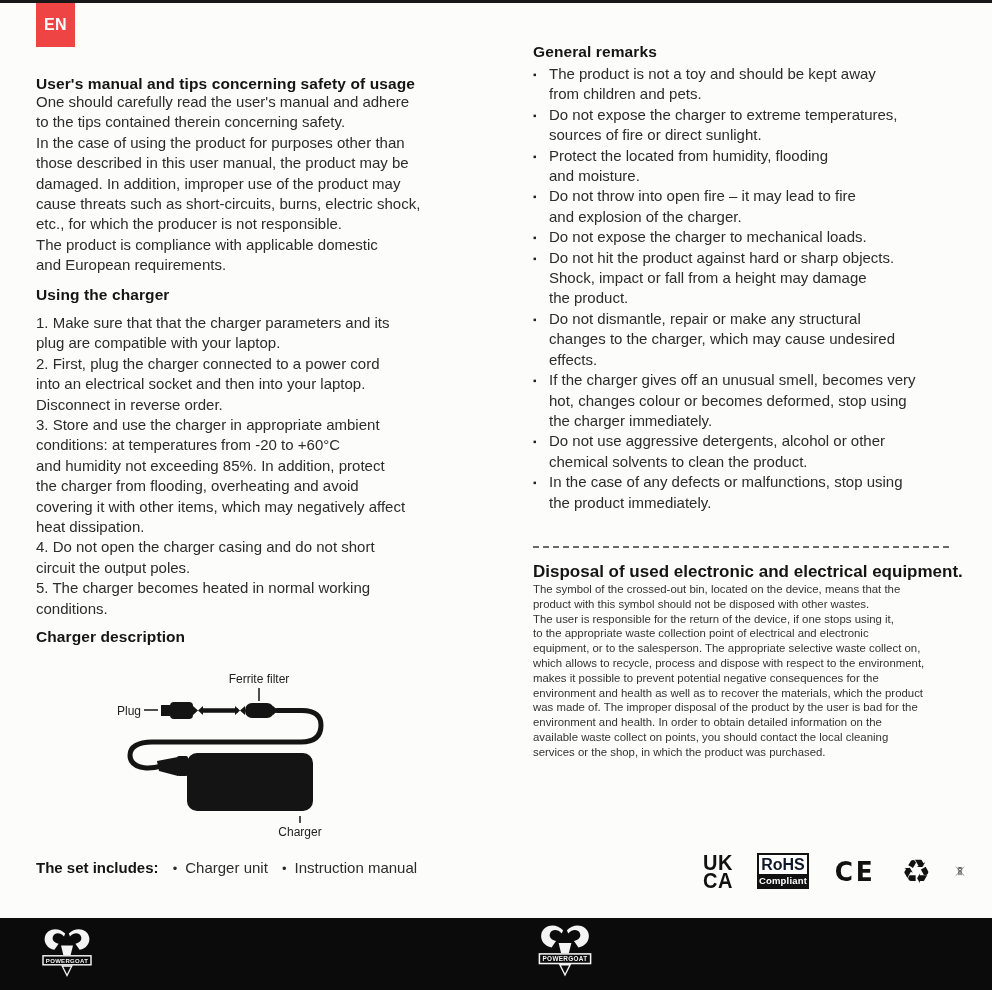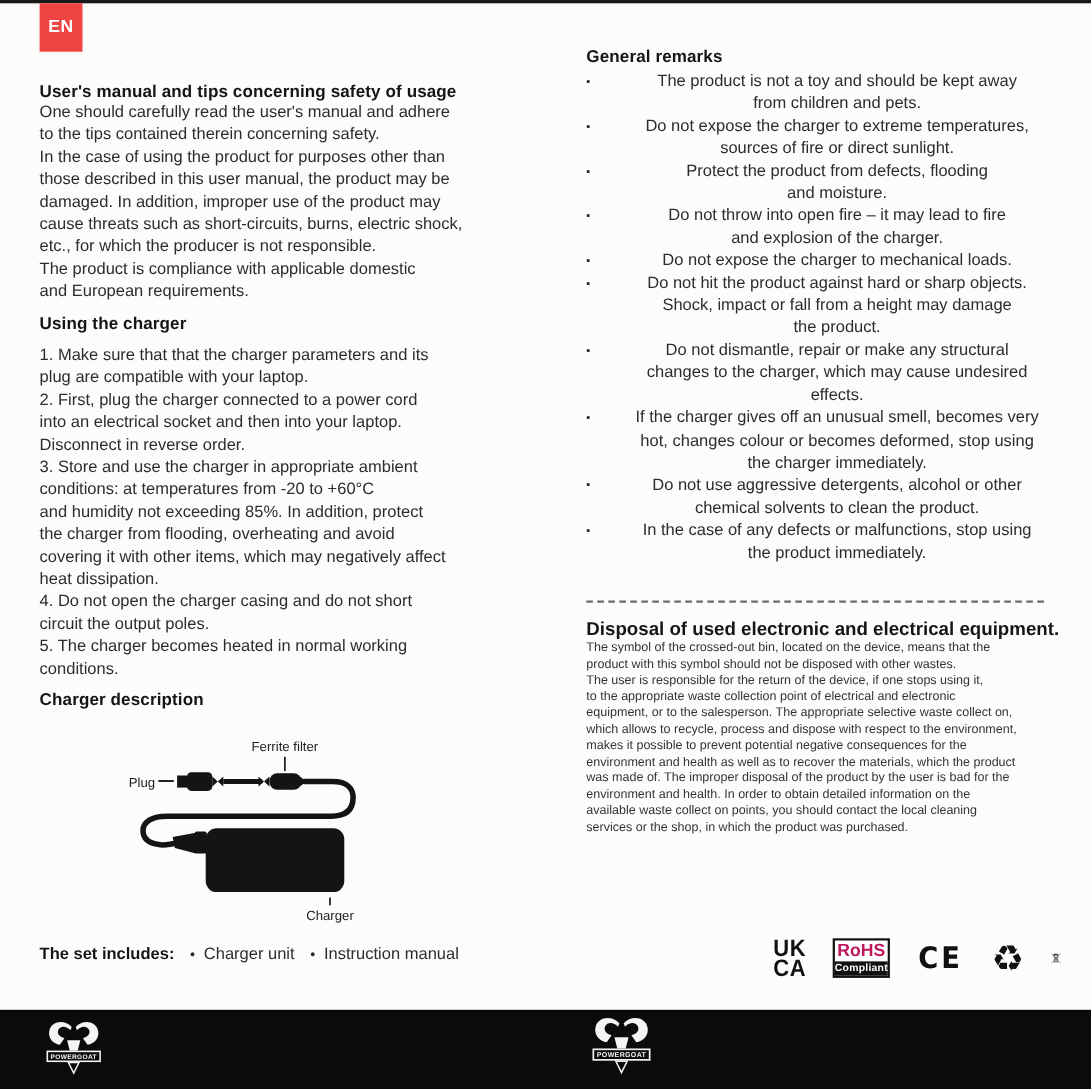--- a/index.html
+++ b/index.html
@@ -21,41 +21,41 @@
   }
   h2.sec{
     margin:0;font-size:15.5px;font-weight:700;color:#151515;letter-spacing:.1px;
   }
   .bodytext{font-size:15px;line-height:20.4px;white-space:pre-line;color:#2c2c2c;}
   .left-col{left:36px;width:440px;}
   .right-col{left:533px;width:440px;}
   ul.plain{list-style:none;margin:0;padding:0;}
   ul.steps li{margin:0;}
   ul.bullets li{
-    position:relative;padding-left:16px;margin:0;text-align:center;
+    position:relative;padding-left:16px;margin:0;
   }
   ul.bullets li::before{
     content:"▪";position:absolute;left:0;top:1px;font-size:10px;color:#222;
   }
   .dashed-sep{
     left:533px;top:546px;width:416px;height:0;
     border-top:2px dashed #6a6a6a;
   }
   .small-head{margin:0;font-size:17px;font-weight:700;color:#151515;}
   .small-text{font-size:11.4px;line-height:14.8px;white-space:pre-line;color:#333;}
   
   .set-line{font-size:15px;color:#2c2c2c;}
   .set-line .lbl{font-weight:700;color:#151515;}
   .set-line .item{margin-left:10px;}
   .set-line .item::before{content:"•";margin-right:8px;font-size:13px;}
   
   .certs{left:703px;top:843px;width:262px;height:56px;display:flex;align-items:center;gap:24px;}
   .ukca{font-weight:800;font-size:20px;line-height:16.5px;color:#111;letter-spacing:.5px;text-align:center;transform:scaleY(1.08);}
   .rohs{width:62px;border:2px solid #111;background:#fff;text-align:center;}
-  .rohs .rtop{font-weight:800;font-size:16px;color:#be185d;padding:0 2px;line-height:19px;}
+  .rohs .rtop{font-weight:800;font-size:16px;color:#0f172a;padding:0 2px;line-height:19px;}
   .rohs .rbot{background:#111;color:#fff;font-size:9.5px;line-height:13px;font-weight:600;letter-spacing:.2px;}
   .ce{font-weight:700;font-size:27px;color:#111;letter-spacing:3px;font-family:"DejaVu Sans",sans-serif;transform:scaleX(.92);}
   .recycle{font-size:33px;color:#111;font-family:"DejaVu Sans",sans-serif;line-height:1;}
   
   .footer-bar{left:0;top:918px;width:992px;height:72px;background:#0b0b0b;}
   .goat{position:absolute;}
   .diagram-svg{left:100px;top:666px;}
   svg text{font-family:"Liberation Sans","DejaVu Sans",sans-serif;}
 </style>
 </head>
@@ -135,21 +135,21 @@
   <span class="item">Instruction manual</span>
 </div>
 
 <h2 class="abs sec right-col" style="top:43px;">General remarks</h2>
 
 <ul class="abs right-col plain bullets" style="top:64px;">
   <li class="bodytext">The product is not a toy and should be kept away
 from children and pets.</li>
   <li class="bodytext">Do not expose the charger to extreme temperatures,
 sources of fire or direct sunlight.</li>
-  <li class="bodytext">Protect the product from defects, flooding
+  <li class="bodytext">Protect the located from humidity, flooding
 and moisture.</li>
   <li class="bodytext">Do not throw into open fire – it may lead to fire
 and explosion of the charger.</li>
   <li class="bodytext">Do not expose the charger to mechanical loads.</li>
   <li class="bodytext">Do not hit the product against hard or sharp objects.
 Shock, impact or fall from a height may damage
 the product.</li>
   <li class="bodytext">Do not dismantle, repair or make any structural
 changes to the charger, which may cause undesired
 effects.</li>

